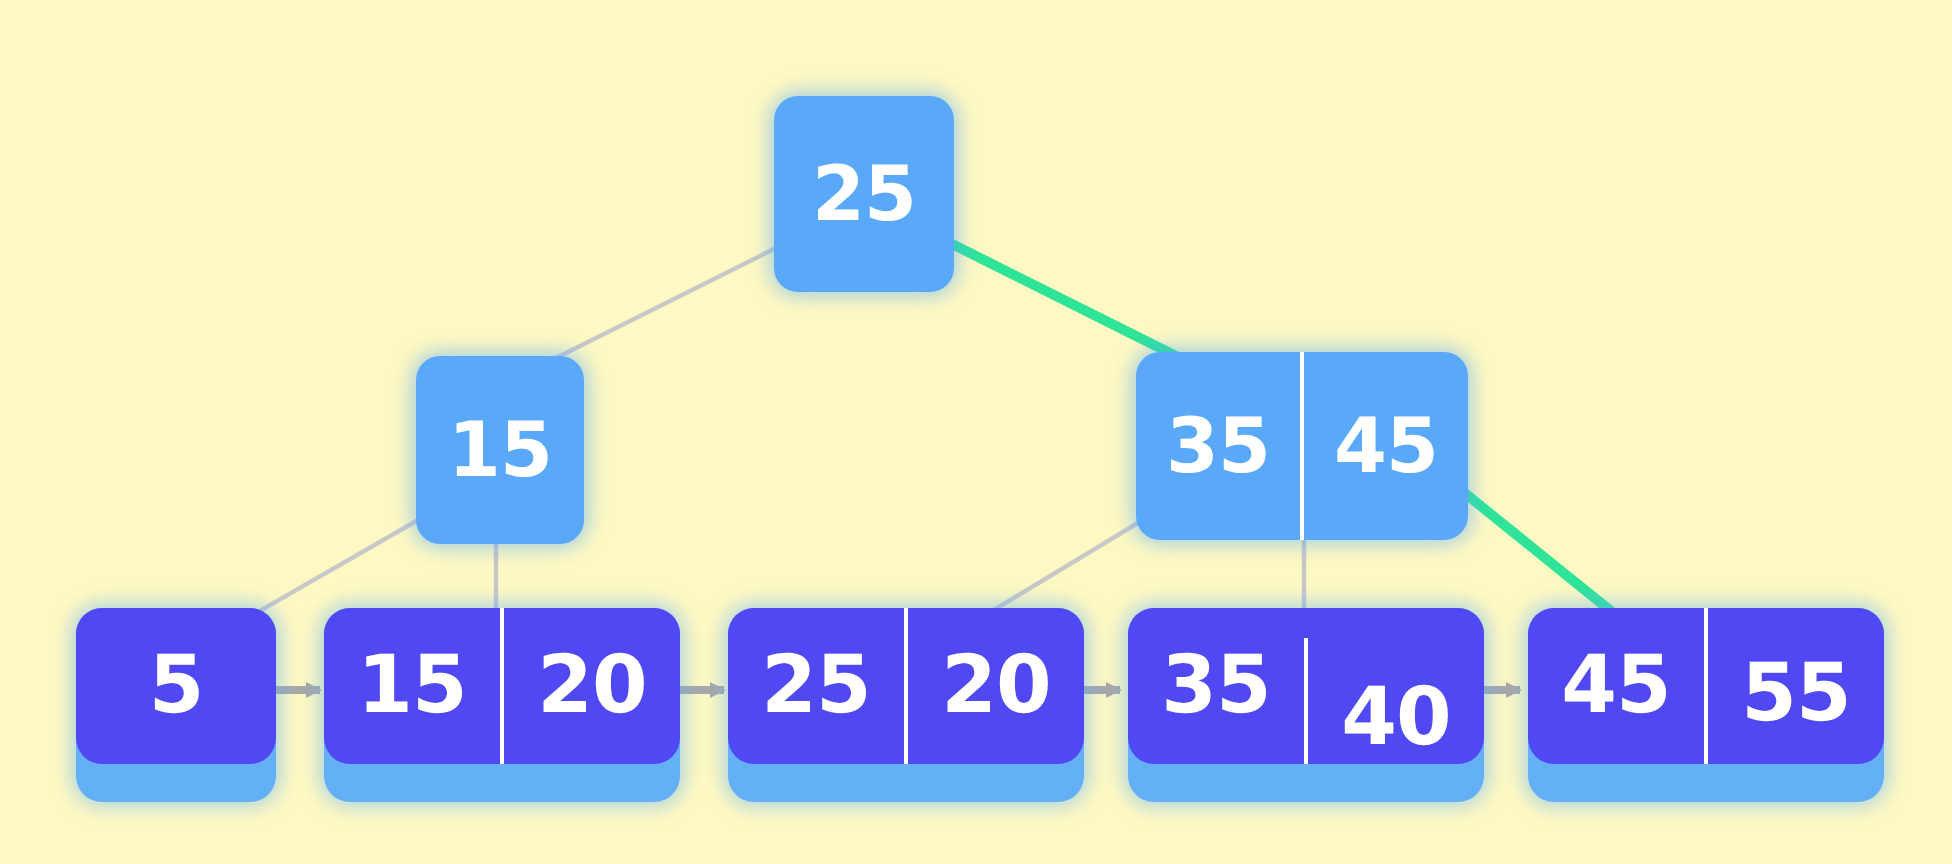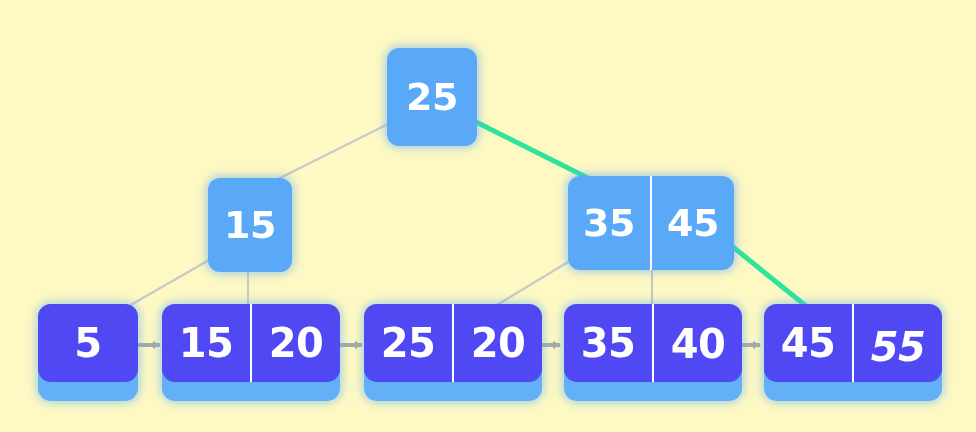--- a/index.html
+++ b/index.html
@@ -140,24 +140,24 @@
   <div class="leaf" style="left:364px; top:304px; width:178px; height:97px;">
     <div class="top" style="height:78px;">
       <div class="cell" style="width:88px; height:78px;">25</div>
       <div class="cell" style="width:88px; height:78px;">20</div>
     </div>
   </div>
 
   <div class="leaf" style="left:564px; top:304px; width:178px; height:97px;">
     <div class="top" style="height:78px;">
       <div class="cell" style="width:88px; height:78px;">35</div>
-      <div class="cell" style="width:88px; height:80px;">40</div>
+      <div class="cell" style="width:88px; height:80px;margin-top:15px;">40</div>
     </div>
   </div>
 
   <div class="leaf" style="left:764px; top:304px; width:178px; height:97px;">
     <div class="top" style="height:78px;">
       <div class="cell" style="width:88px; height:78px;">45</div>
-      <div class="cell" style="width:88px; height:86px;font-style:italic;">55</div>
+      <div class="cell" style="width:88px; height:86px;">55</div>
     </div>
   </div>
 
 </div>
 
 </body></html>

